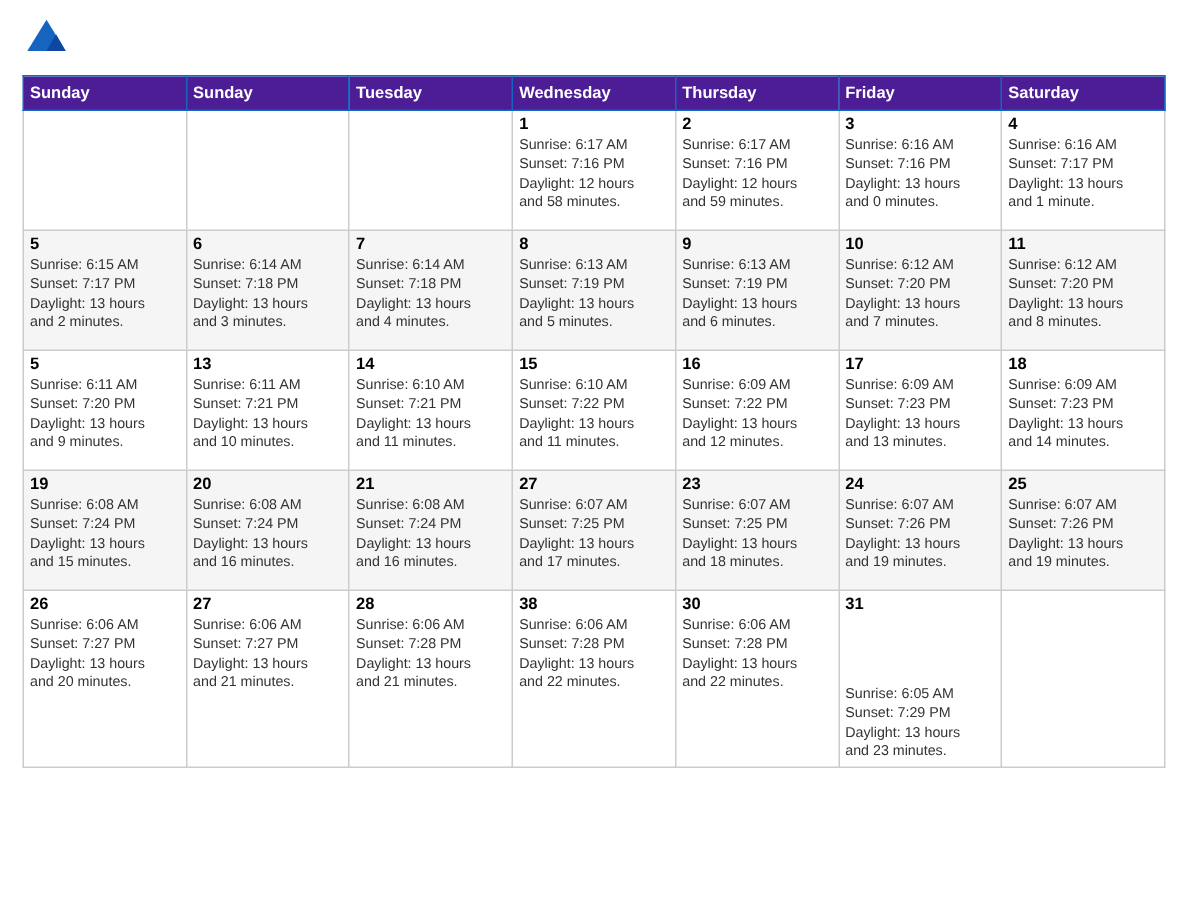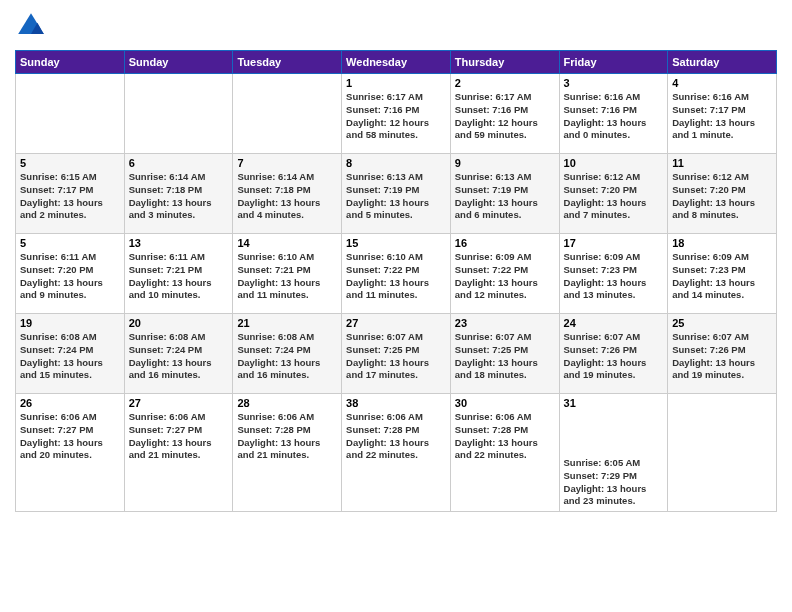--- a/index.html
+++ b/index.html
@@ -82,21 +82,20 @@
     }
     .day-num {
       font-weight: bold;
       font-size: 11px;
       margin-bottom: 2px;
     }
     .day-info {
       color: #333;
       font-size: 9.5px;
       line-height: 1.35;
-      font-weight: bold;
     }
     .empty-cell {
       background: #f9f9f9;
     }
     tr:nth-child(odd) td {
       background: #fff;
     }
     tr:nth-child(even) td {
       background: #f5f5f5;
     }

